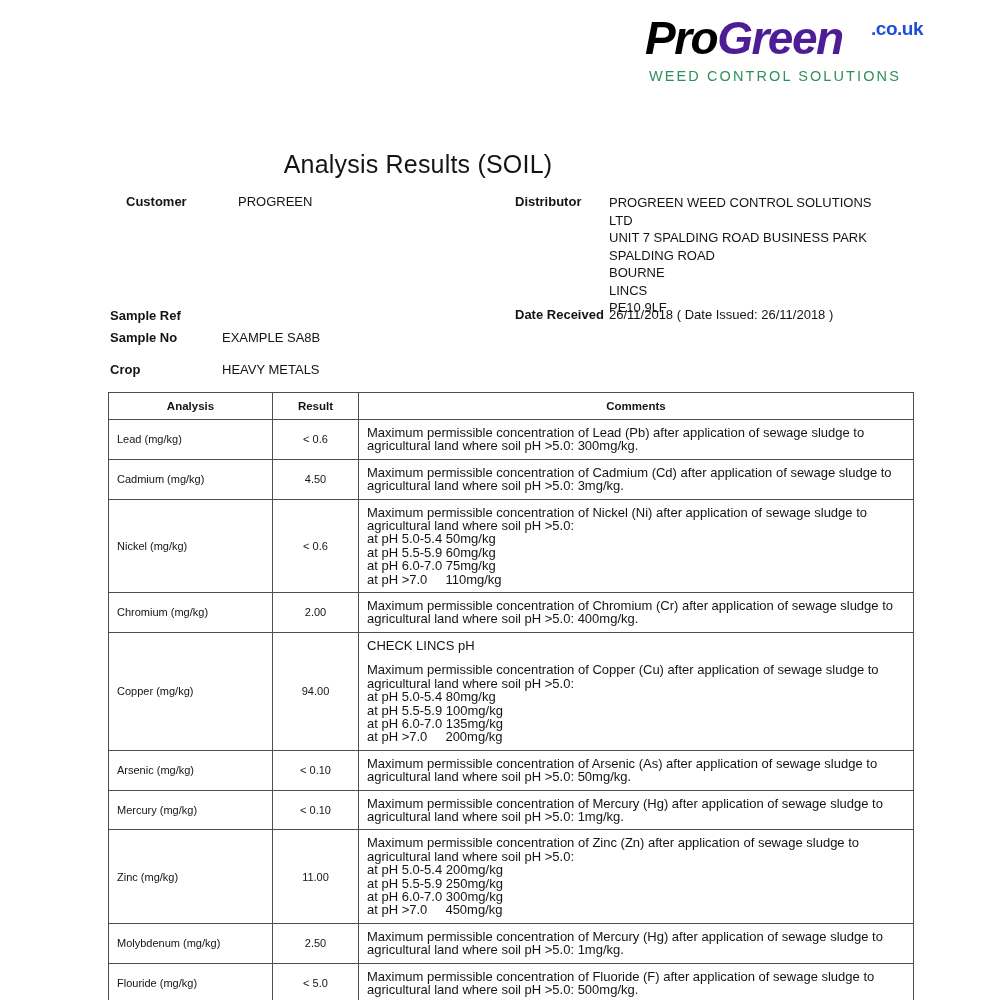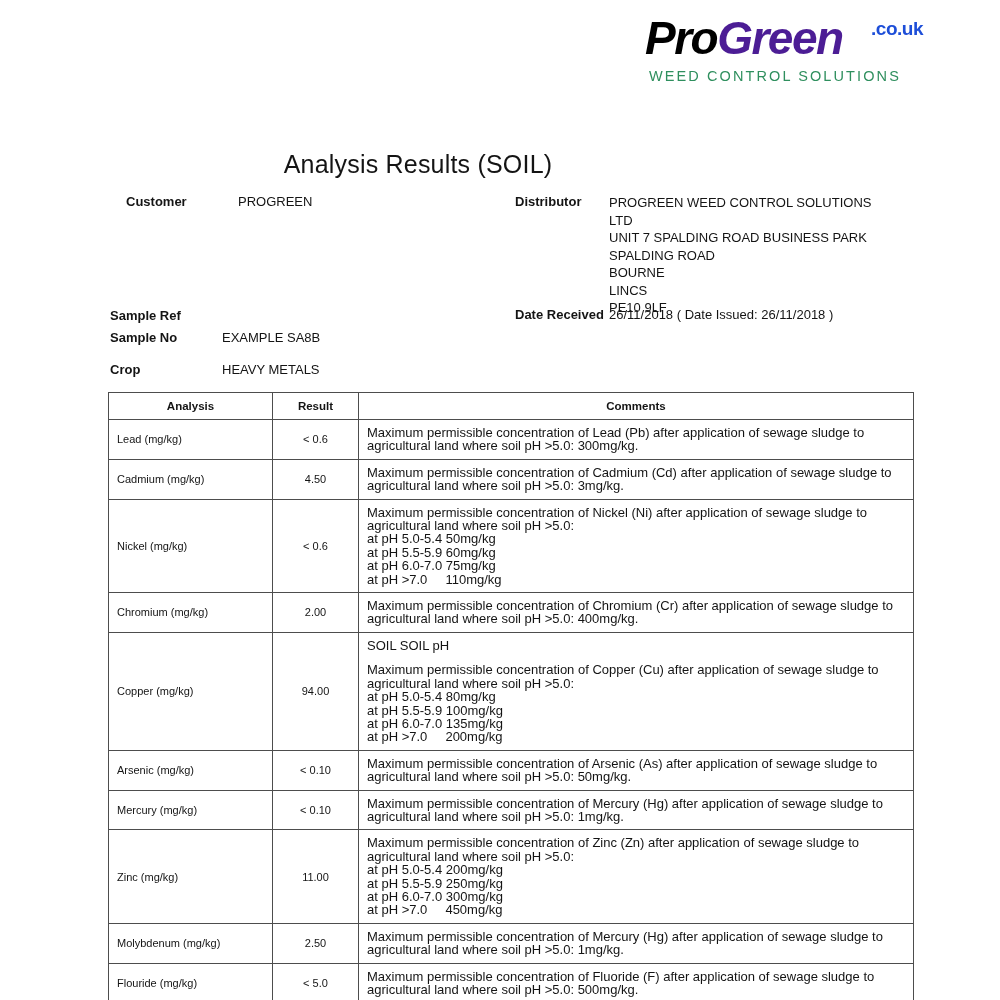--- a/index.html
+++ b/index.html
@@ -234,21 +234,21 @@
         <td class="cell-result">2.00</td>
         <td class="cell-comments">
           <span class="cmt-line">Maximum permissible concentration of Chromium (Cr) after application of sewage sludge to</span>
           <span class="cmt-line">agricultural land where soil pH &gt;5.0: 400mg/kg.</span>
         </td>
       </tr>
       <tr>
         <td class="cell-analysis">Copper (mg/kg)</td>
         <td class="cell-result">94.00</td>
         <td class="cell-comments">
-          <span class="cmt-line">SOIL SOIL pH</span>
+          <span class="cmt-line">CHECK LINCS pH</span>
           <span class="cmt-gap"></span>
           <span class="cmt-line">Maximum permissible concentration of Copper (Cu) after application of sewage sludge to</span>
           <span class="cmt-line">agricultural land where soil pH &gt;5.0:</span>
           <span class="cmt-line">at pH 5.0-5.4 80mg/kg</span>
           <span class="cmt-line">at pH 5.5-5.9 100mg/kg</span>
           <span class="cmt-line">at pH 6.0-7.0 135mg/kg</span>
           <span class="cmt-line">at pH &gt;7.0     200mg/kg</span>
         </td>
       </tr>
       <tr>

